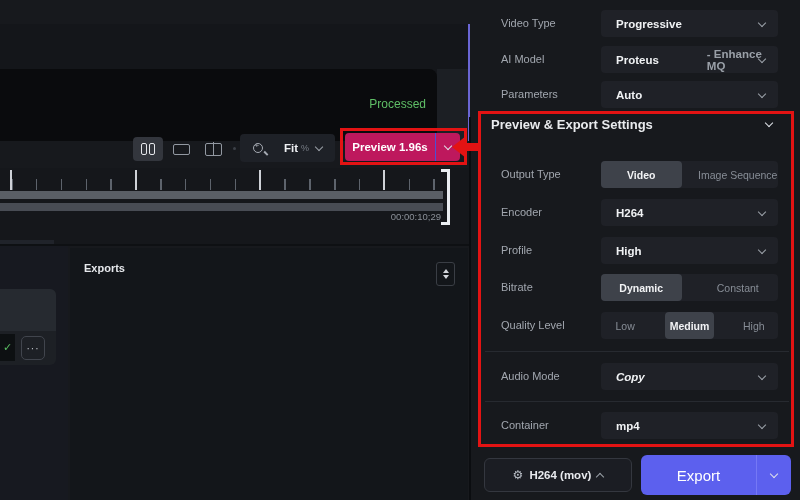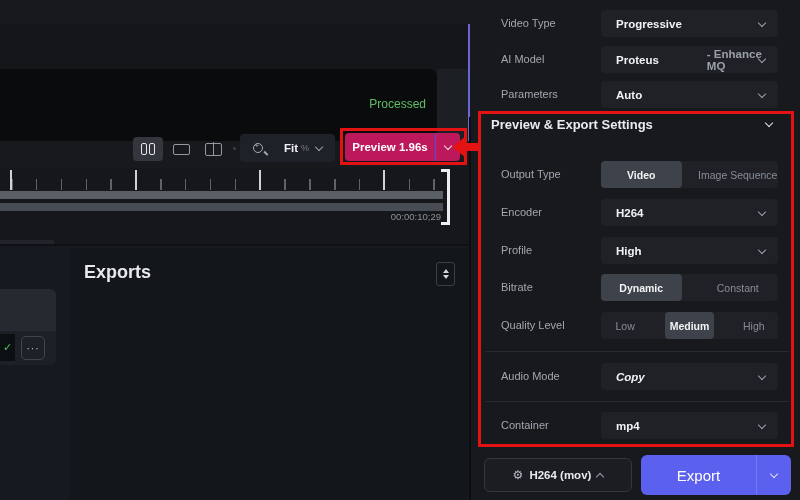--- a/index.html
+++ b/index.html
@@ -49,21 +49,21 @@
   #tick-minors { position:absolute; left:11px; top:11px; width:424px; height:11px;
     background:repeating-linear-gradient(90deg,#5d636c 0px,#5d636c 1.5px,transparent 1.5px,transparent 24.85px); }
   #bar1 { position:absolute; left:0; top:23px; width:443px; height:8px; background:#5a5f66; }
   #bar2 { position:absolute; left:0; top:35px; width:443px; height:8px; background:#484c54; }
   #end-bracket { position:absolute; left:441px; top:1px; width:9px; height:56px;
                  border:3px solid #eaedf1; border-left:none; }
   #timecode { position:absolute; right:29px; top:43px; font-size:9.5px; color:#8b9098; }
 
   
   #exports-panel { left:70px; top:248px; width:398px; height:252px; background:#13161a; }
-  #exports-title { left:14px; top:14px; font-size:18px; font-weight:bold; color:#e6e8ec; }
+  #exports-title { left:14px; top:14px; font-size:11px; font-weight:bold; color:#e6e8ec; }
   #sort-btn { left:366px; top:14px; width:19px; height:24px; border:1px solid #3a3e45;
               border-radius:3px; display:flex; flex-direction:column; align-items:center;
               justify-content:center; }
   .tri-up { width:0; height:0; border-left:3px solid transparent; border-right:3px solid transparent;
             border-bottom:4px solid #d2d5da; }
   .tri-down { width:0; height:0; border-left:3px solid transparent; border-right:3px solid transparent;
               border-top:4px solid #d2d5da; margin-top:2px; }
   #left-col { left:0; top:246px; width:68px; height:254px; background:#171920; }
   #thumb-panel { left:0; top:43px; width:56px; height:76px; background:#1d2025; border-radius:0 6px 6px 0; }
   #thumb { left:0; top:0; width:56px; height:42px; background:#262a30; border-radius:0 6px 0 0; }

